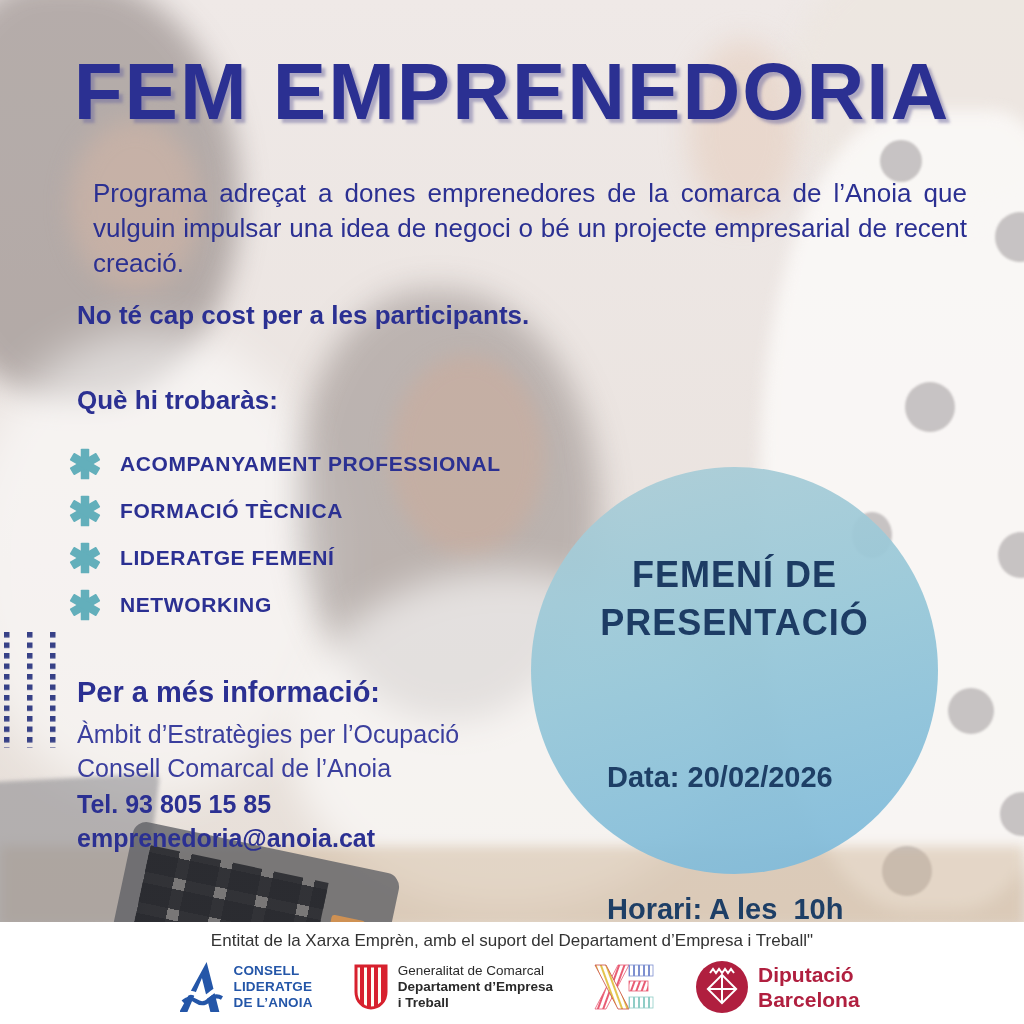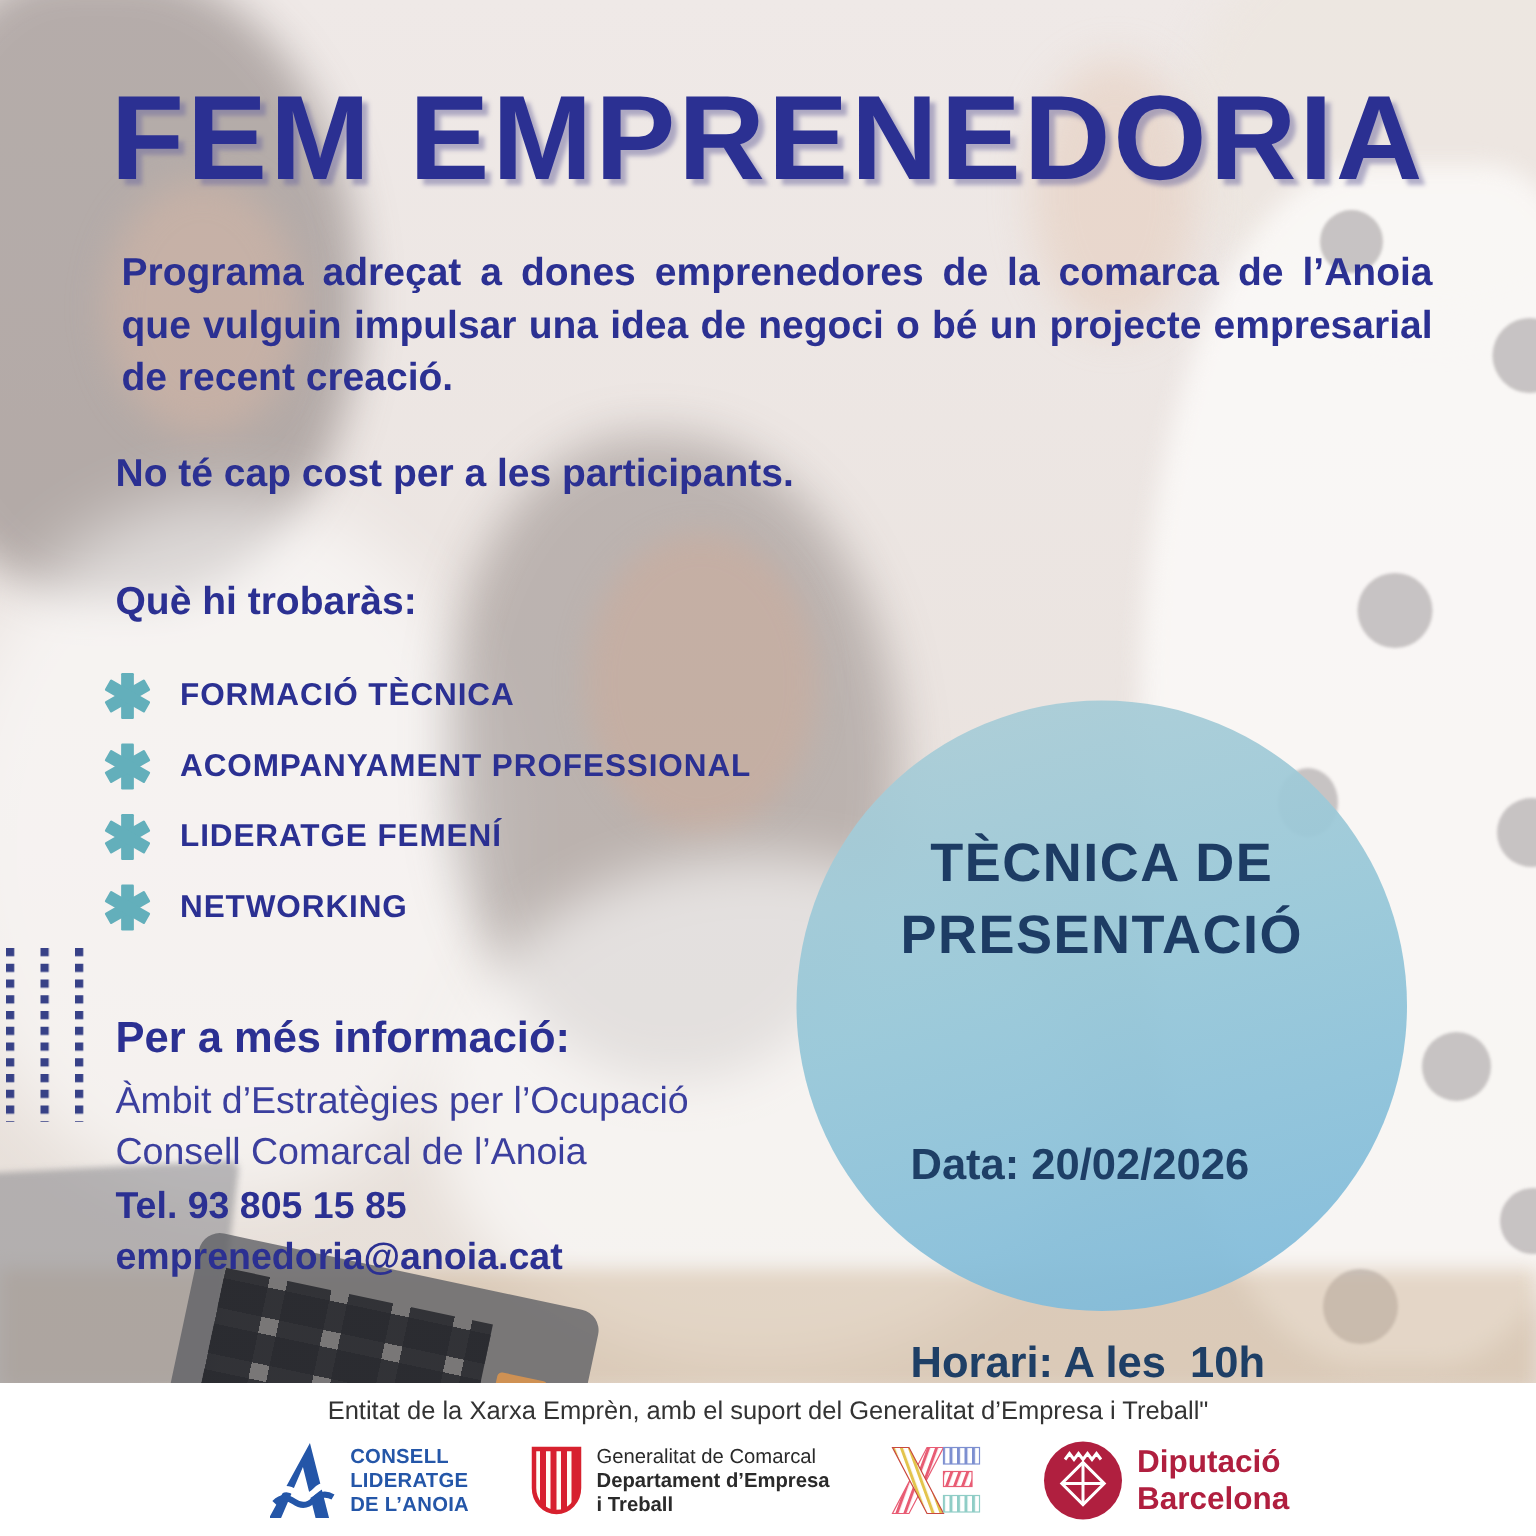--- a/index.html
+++ b/index.html
@@ -22,22 +22,22 @@
   .laptop{position:absolute;left:-30px;top:778px;width:180px;height:150px;background:rgba(134,135,140,.55);transform:skewX(-10deg) rotate(-3deg);border-radius:8px;filter:blur(2px);}
   .calculator{position:absolute;left:116px;top:846px;width:272px;height:160px;background:rgba(96,97,103,.8);border-radius:14px;transform:rotate(12deg);}
   .calc-keys{position:absolute;left:20px;top:22px;right:70px;bottom:18px;
      background-image:repeating-linear-gradient(90deg,rgba(42,43,48,.9) 0 30px,transparent 30px 42px),
                       repeating-linear-gradient(0deg,rgba(42,43,48,.9) 0 20px,transparent 20px 31px);}
   .calc-orange{position:absolute;right:26px;top:52px;width:34px;height:20px;background:rgba(216,148,79,.9);border-radius:3px;}
   .calc-orange2{top:80px;}
   .page-title{position:absolute;left:0;right:0;top:46px;margin:0;text-align:center;
      font-size:80px;font-weight:800;letter-spacing:2px;color:#2b3092;white-space:nowrap;
      text-shadow:4px 4px 3px rgba(110,106,160,.5);}
-  .intro{position:absolute;left:77px;top:160px;width:874px;margin:4px;
-     font-size:26px;font-weight:700;line-height:35px;color:#2b3092;text-align:justify;}
+  .intro{position:absolute;left:77px;top:160px;width:874px;margin:16px;
+     font-size:26px;font-weight:400;line-height:35px;color:#2b3092;text-align:justify;}
   .nocost{position:absolute;left:77px;top:300px;font-size:26px;font-weight:700;color:#2b3092;}
   .find-heading{position:absolute;left:77px;top:385px;font-size:26px;font-weight:700;color:#2b3092;}
   .features{position:absolute;left:68px;top:440px;margin:0;padding:0;list-style:none;}
   .features li{display:flex;align-items:center;height:47px;}
   .feature-icon{width:34px;height:34px;margin-right:18px;flex:0 0 auto;}
   .feature-label{font-size:21px;font-weight:700;letter-spacing:.6px;color:#2b3092;}
   .dots-pattern{position:absolute;left:4px;top:632px;}
   
   .session-circle{position:absolute;left:531px;top:467px;width:407px;height:407px;border-radius:50%;
      background:linear-gradient(165deg,rgba(173,206,215,.95) 0%,rgba(150,199,216,.93) 45%,rgba(124,185,219,.93) 100%);}
@@ -101,31 +101,31 @@
 
   <ul class="features">
     <li>
       <svg class="feature-icon" viewBox="0 0 40 40">
           <g fill="#63afbb" transform="translate(20,20)">
             <rect x="-5" y="-18" width="10" height="36" rx="1"></rect>
             <rect x="-5" y="-18" width="10" height="36" rx="1" transform="rotate(60)"></rect>
             <rect x="-5" y="-18" width="10" height="36" rx="1" transform="rotate(-60)"></rect>
           </g>
         </svg>
+      <span class="feature-label">ACOMPANYAMENT PROFESSIONAL</span>
+    </li>
+    <li>
+      <svg class="feature-icon" viewBox="0 0 40 40">
+          <g fill="#63afbb" transform="translate(20,20)">
+            <rect x="-5" y="-18" width="10" height="36" rx="1"></rect>
+            <rect x="-5" y="-18" width="10" height="36" rx="1" transform="rotate(60)"></rect>
+            <rect x="-5" y="-18" width="10" height="36" rx="1" transform="rotate(-60)"></rect>
+          </g>
+        </svg>
       <span class="feature-label">FORMACIÓ TÈCNICA</span>
-    </li>
-    <li>
-      <svg class="feature-icon" viewBox="0 0 40 40">
-          <g fill="#63afbb" transform="translate(20,20)">
-            <rect x="-5" y="-18" width="10" height="36" rx="1"></rect>
-            <rect x="-5" y="-18" width="10" height="36" rx="1" transform="rotate(60)"></rect>
-            <rect x="-5" y="-18" width="10" height="36" rx="1" transform="rotate(-60)"></rect>
-          </g>
-        </svg>
-      <span class="feature-label">ACOMPANYAMENT PROFESSIONAL</span>
     </li>
     <li>
       <svg class="feature-icon" viewBox="0 0 40 40">
           <g fill="#63afbb" transform="translate(20,20)">
             <rect x="-5" y="-18" width="10" height="36" rx="1"></rect>
             <rect x="-5" y="-18" width="10" height="36" rx="1" transform="rotate(60)"></rect>
             <rect x="-5" y="-18" width="10" height="36" rx="1" transform="rotate(-60)"></rect>
           </g>
         </svg>
       <span class="feature-label">LIDERATGE FEMENÍ</span>
@@ -146,38 +146,38 @@
     <defs>
         <pattern id="dg" width="23" height="10.5" patternUnits="userSpaceOnUse">
           <rect width="5.5" height="5.5" fill="#27327e"></rect>
         </pattern>
       </defs>
     <rect width="58" height="116" fill="url(#dg)" opacity="0.92"></rect>
   </svg>
 
   <div class="session-circle">
     <div class="session-title">
-      <div>TÈCNICA DE</div>
+      <div>FEMENÍ DE</div>
       <div>PRESENTACIÓ</div>
     </div>
     <div class="session-details">
       <div>Data: 20/02/2026</div>
       <div>Horari: A les  10h</div>
       <div>Videoconferència</div>
     </div>
   </div>
 
   <div class="info-heading">Per a més informació:</div>
   <div class="info-org1">Àmbit d’Estratègies per l’Ocupació</div>
   <div class="info-org2">Consell Comarcal de l’Anoia</div>
   <div class="info-phone">Tel. 93 805 15 85</div>
   <div class="info-email">emprenedoria@anoia.cat</div>
 
   <div class="footer">
-    <p class="footer-note">Entitat de la Xarxa Emprèn, amb el suport del Generalitat d’Empresa i Treball"</p>
+    <p class="footer-note">Entitat de la Xarxa Emprèn, amb el suport del Departament d’Empresa i Treball"</p>
     <div class="logos-row">
 
       <div class="logo-group">
         <svg width="44" height="54" viewBox="0 0 44 54">
           <path d="M24 2 L42 52 L33 52 L21 18 L10 52 L2 52 Z" fill="#2456a8" transform="skewX(-6)" transform-origin="22 27"></path>
           <path d="M4 36 q6 -6 13 -1 t13 -1 t12 -2" stroke="#ffffff" stroke-width="4" fill="none"></path>
           <path d="M3 42 q6 -6 13 -1 t13 -1 t13 -2" stroke="#2456a8" stroke-width="4" fill="none"></path>
         </svg>
         <div class="consell-text">
           <div>CONSELL</div>

